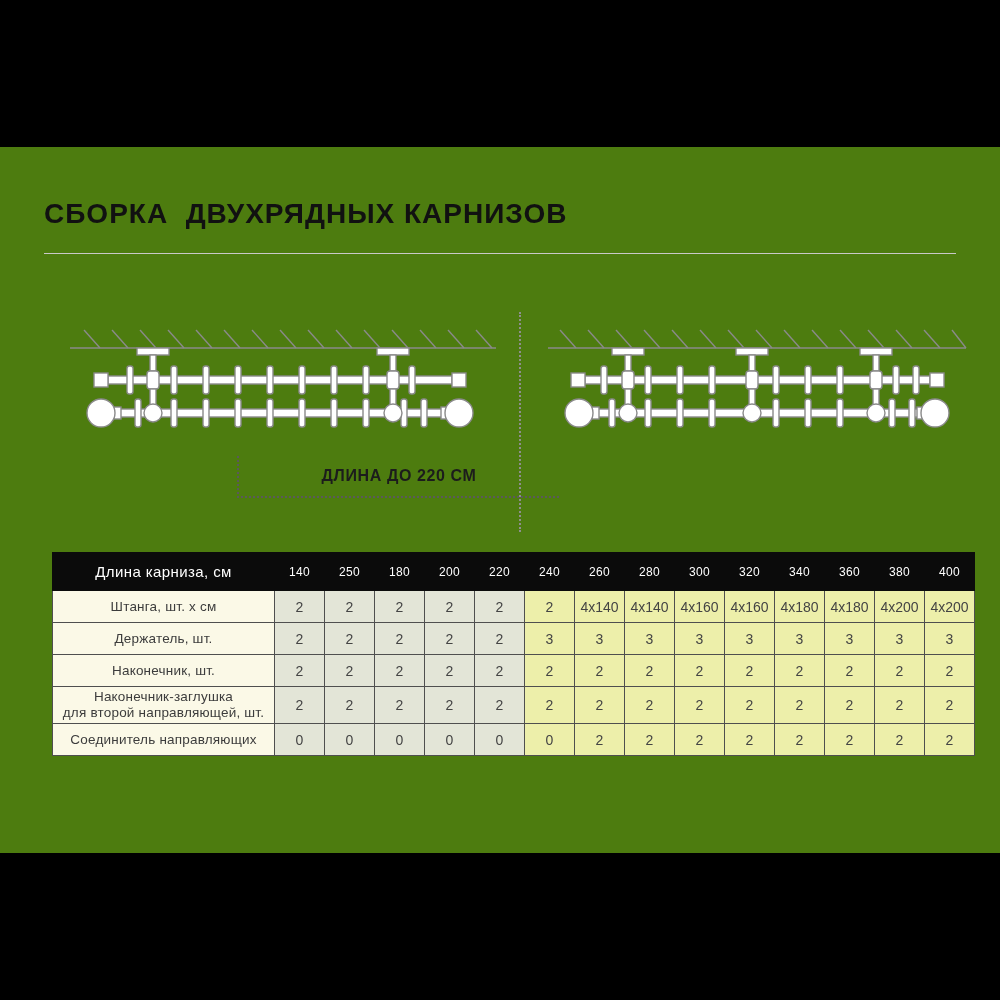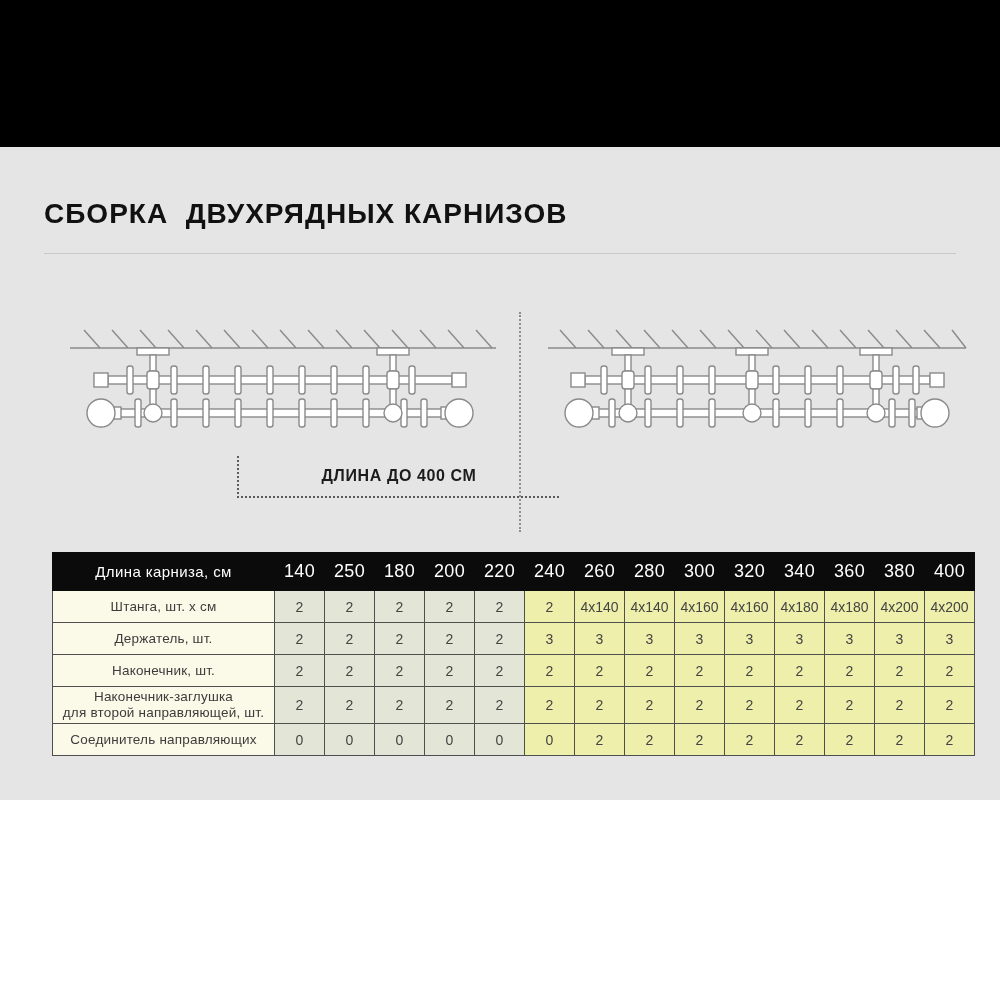--- a/index.html
+++ b/index.html
@@ -1,18 +1,18 @@
 <!DOCTYPE html>
 <html><head>
 <meta charset="utf-8">
 <style>
   * { margin:0; padding:0; box-sizing:border-box; }
   html,body { width:1000px; height:1000px; background:#fff;
     font-family:"Liberation Sans", sans-serif; }
-  .stage { position:relative; width:1000px; height:800px; background:#e5e5e5; overflow:hidden; }
+  .stage { position:relative; width:1000px; height:1000px; background:#4d7c0f; overflow:hidden; }
   .bar { position:absolute; left:0; width:1000px; background:#000; }
   .bar.top { top:0; height:147px; }
   .bar.bottom { top:853px; height:147px; }
 
   .page-title { position:absolute; left:44px; top:198px; font-size:28px; font-weight:800;
     color:#111; letter-spacing:1px; white-space:pre; }
   .title-rule { position:absolute; left:44px; top:253px; width:912px; height:0;
     border-top:1px solid #c9c9c9; }
 
   .diagram { position:absolute; top:318px; }
@@ -30,21 +30,21 @@
   .dlabel.left { left:237px; width:322px; }
   .dlabel.right { left:735px; width:236px; }
 
   .tbl-wrap { position:absolute; left:52px; top:552px; }
   table { border-collapse:collapse; table-layout:fixed; width:922px; }
   th, td { border:1px solid #4f4f4f; text-align:center; vertical-align:middle;
     height:32px; padding:2px 1px; }
   col.lblcol { width:222px; }
   col.datacol { width:50px; }
   thead th { background:#0b0b0b; color:#fff; font-weight:400; border-color:#0b0b0b;
-    height:38px; font-size:18px; letter-spacing:0.4px; }
+    height:38px; font-size:12px; letter-spacing:0.4px; }
   thead th.hlbl { font-size:15px; }
   td.rlabel { background:#fbf9e7; color:#3c3c3c; font-size:13.5px; line-height:16px;
     white-space:pre-line; letter-spacing:0.2px;margin-top:36px; }
   td.g1 { background:#e3e5d7; color:#444; font-size:14px; }
   td.g2 { background:#edefaa; color:#444; font-size:14px; }
 </style>
 </head>
 <body>
 
 <div class="stage">
@@ -175,21 +175,21 @@
 
         <use href="#mount" x="88" y="30"></use>
         <use href="#mount" x="212" y="30"></use>
         <use href="#mount" x="336" y="30"></use>
       </g>
     </svg>
   </div>
 
   <div class="diagram-divider"></div>
 
-  <div class="dlabel left">ДЛИНА ДО 400 СМ</div>
+  <div class="dlabel left">ДЛИНА ДО 220 СМ</div>
 
   <div class="tbl-wrap">
     <table id="assembly-table">
         <colgroup>
           <col class="lblcol">
           <col class="datacol">
           <col class="datacol">
           <col class="datacol">
           <col class="datacol">
           <col class="datacol">

